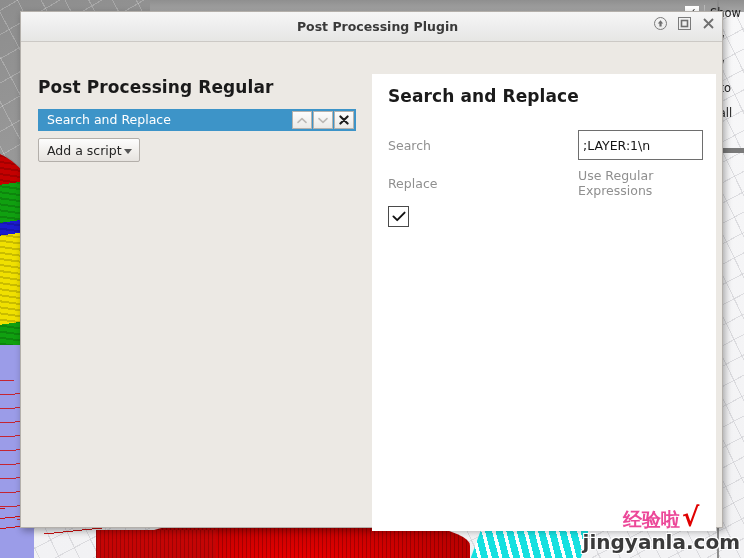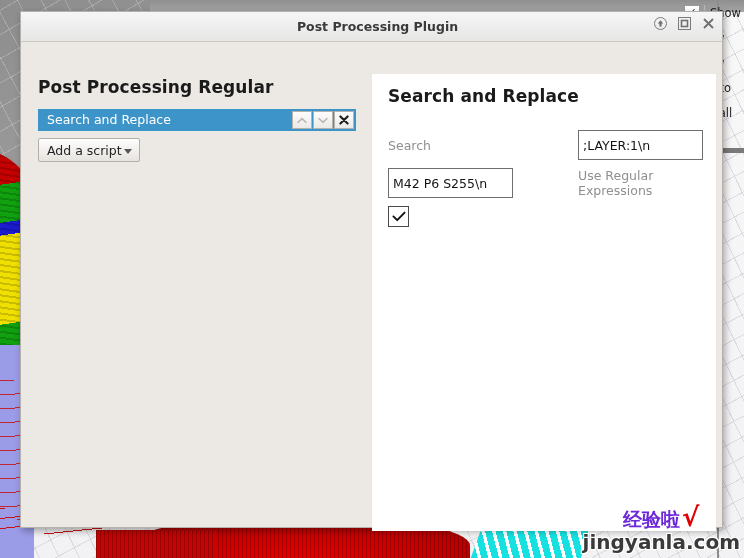--- a/index.html
+++ b/index.html
@@ -305,21 +305,21 @@
   #watermark {
     position: absolute;
     right: 4px; bottom: 6px;
     text-align: center;
     line-height: 1;
     user-select: none;
   }
   #wm-cn {
     font-size: 19px;
     font-weight: bold;
-    color: #6d28d9;
+    color: #ec4899;
     -webkit-text-stroke: 0px;
     text-shadow: 1px 1px 0 #fff, -1px -1px 0 #fff, 1px -1px 0 #fff, -1px 1px 0 #fff;
     display: inline-block;
   }
   #wm-tick {
     color: #e00000;
     font-size: 26px;
     font-weight: bold;
     margin-left: 2px;
     text-shadow: 1px 1px 0 #fff;
@@ -430,21 +430,21 @@
     </div>
 
     <div id="right-pane">
       <h2 class="section-title">Search and Replace</h2>
 
       <div class="field-grid">
 
         <div class="field-label">Search</div>
         <input class="field-input" type="text" value=";LAYER:1\n" style="">
 
-        <input class="field-input" type="text" value="M42 P6 S255\n" style="">
+        <div class="field-label">Replace</div>
 
         <div class="field-label">Use Regular Expressions</div>
         <div class="field-checkbox">
           <svg width="14" height="11" viewBox="0 0 14 11" aria-hidden="true">
             <path d="M1.4 5.4 L5.2 9.2 L12.6 1.6" fill="none" stroke="#111" stroke-width="1.9" stroke-linecap="round" stroke-linejoin="round"></path>
           </svg>
         </div>
 
       </div>
     </div>

